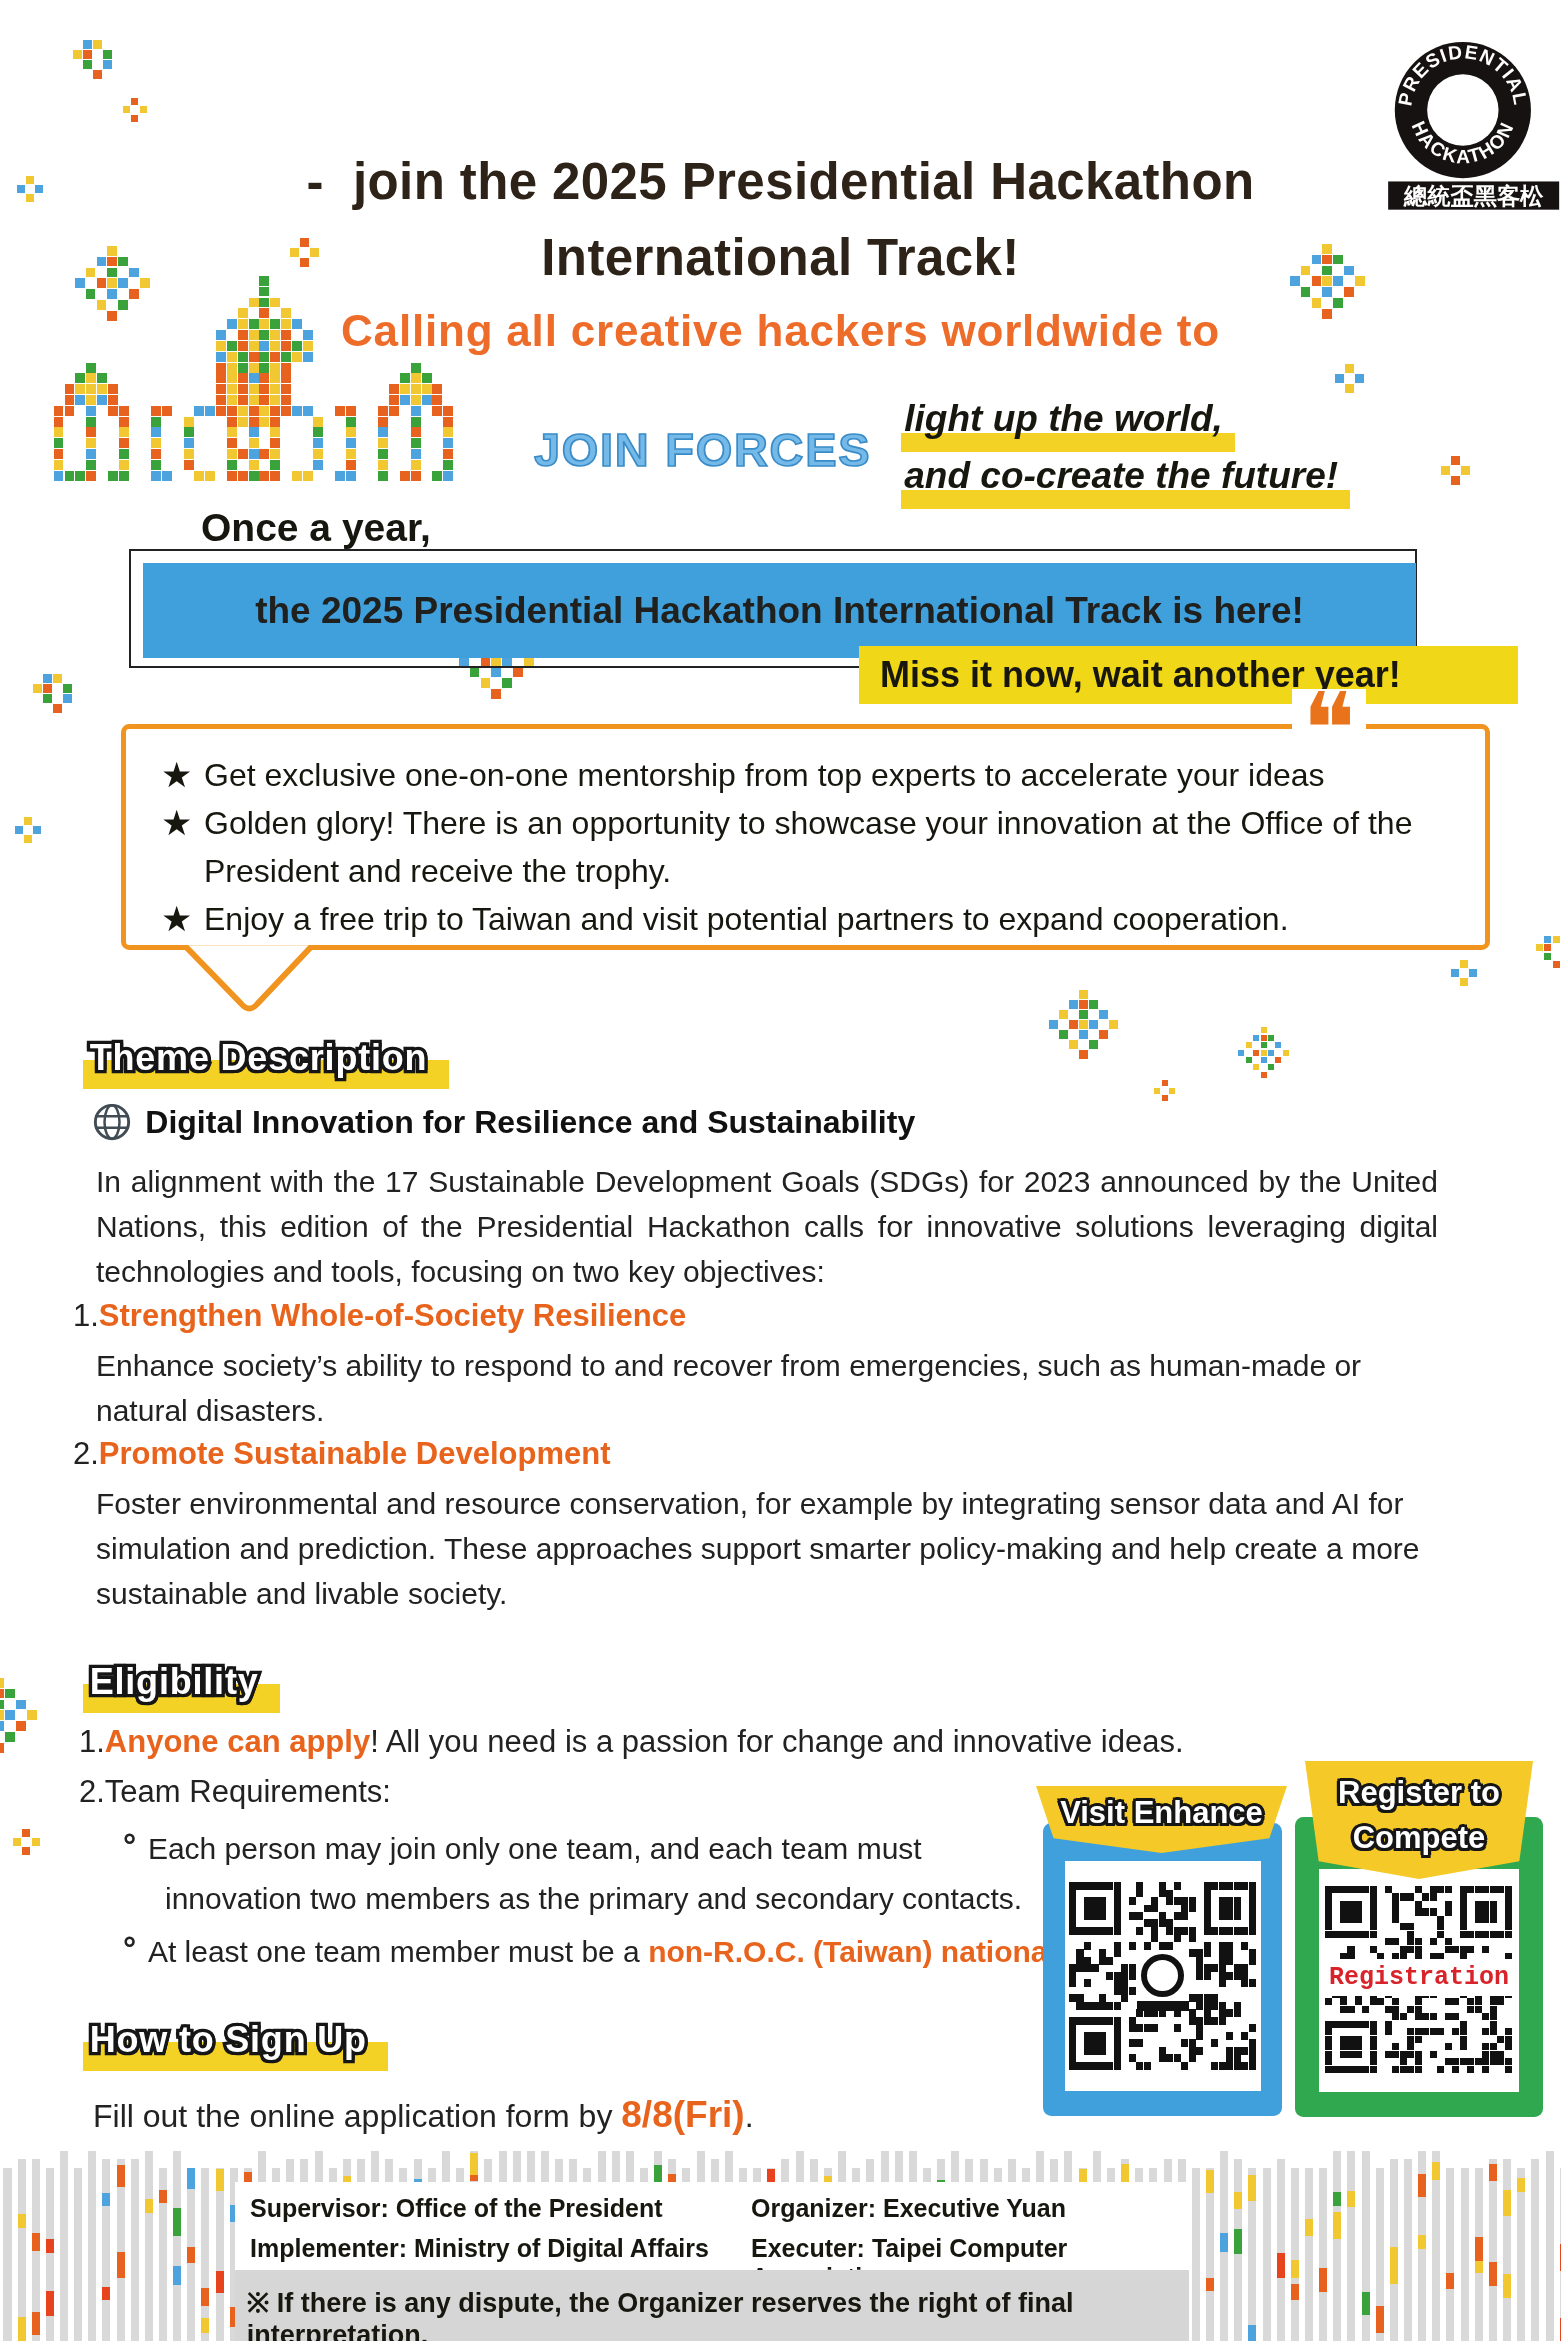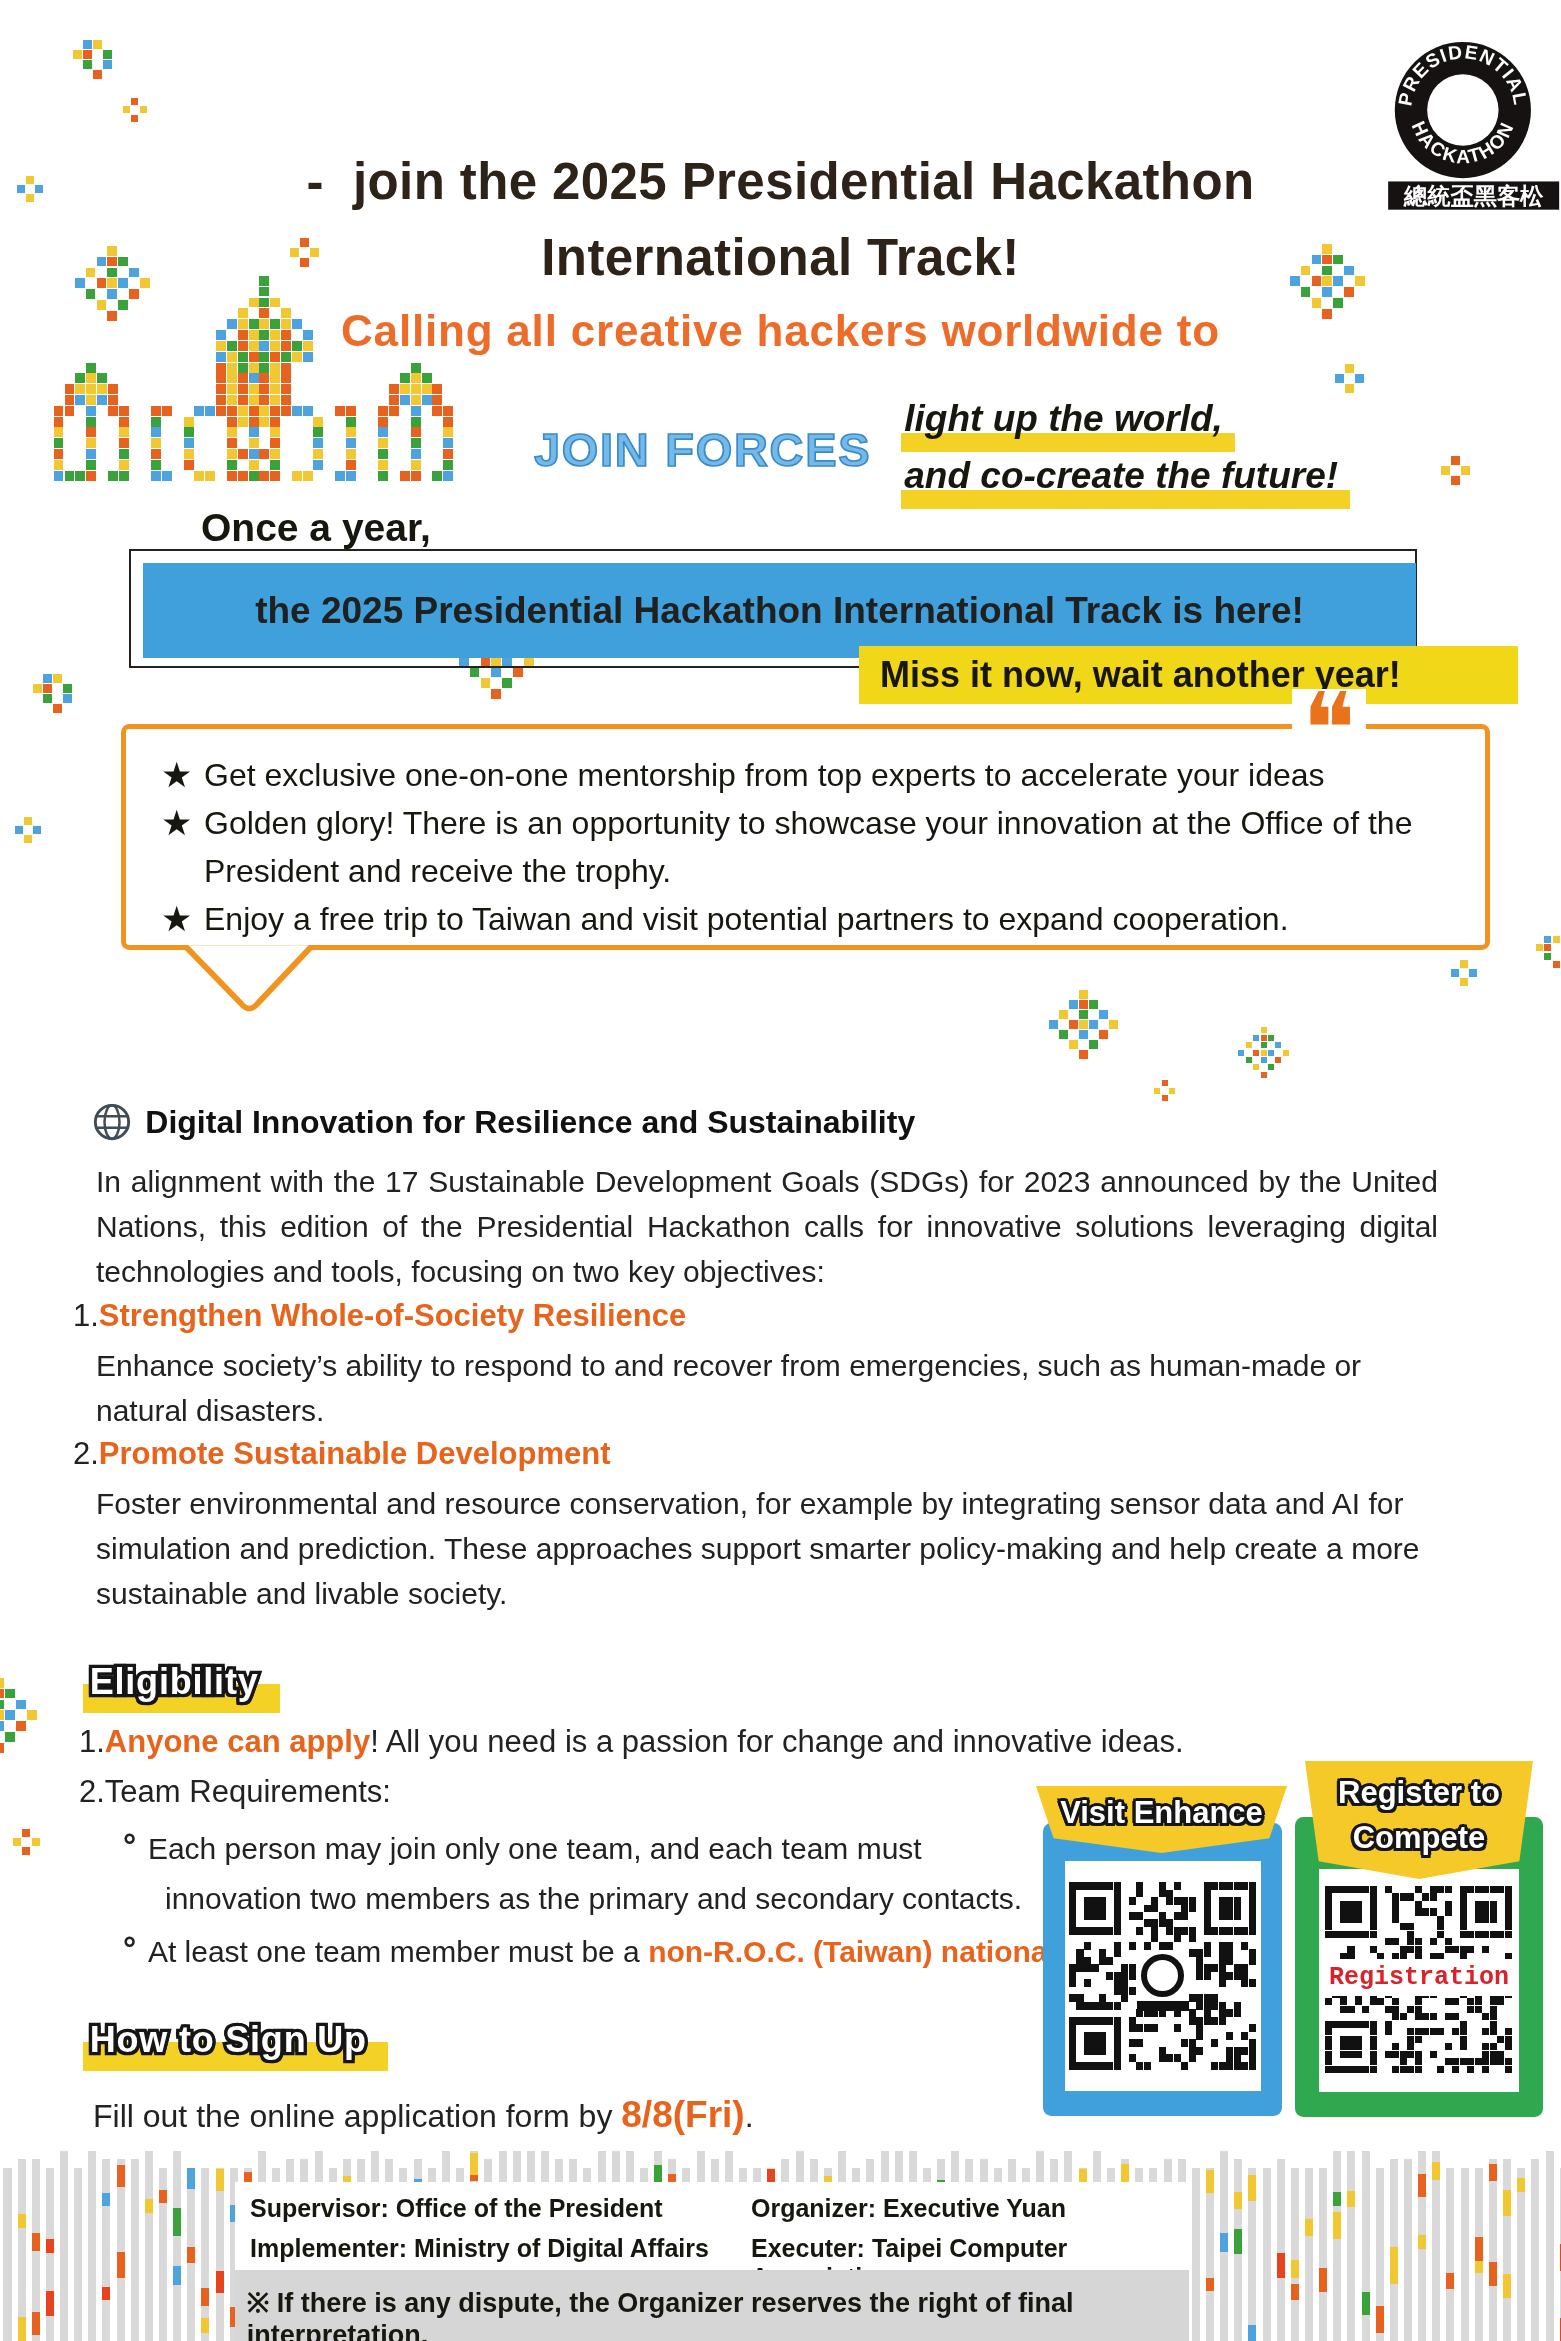--- a/index.html
+++ b/index.html
@@ -541,20 +541,23 @@
     <div class="benefit">
       <span class="star">★</span>
       <div>Enjoy a free trip to Taiwan and visit potential partners to expand cooperation.</div>
     </div>
   </div>
   <div class="pos quote-mark" style="left:1292px;top:689px">❝</div>
   <svg class="pos" style="left:181px;top:945px;z-index:2" width="150" height="77" viewBox="0 0 180 92">
     <path d="M4,0 L72,70 Q82,82 92,70 L158,0" fill="#ffffff" stroke="#f0941f" stroke-width="7" stroke-linecap="round"></path>
   </svg>
 
+  <div class="pos sec-heading" style="left:83px;top:1035px">
+    <span class="outlined">Theme Description</span>
+  </div>
   <div class="pos topic-line" style="left:92px;top:1102px">
     <svg width="40" height="40" viewBox="0 0 48 48">
       <circle cx="24" cy="24" r="20" fill="none" stroke="#414c55" stroke-width="3.5"></circle>
       <ellipse cx="24" cy="24" rx="9" ry="20" fill="none" stroke="#414c55" stroke-width="3"></ellipse>
       <line x1="4" y1="17" x2="44" y2="17" stroke="#414c55" stroke-width="3"></line>
       <line x1="4" y1="31" x2="44" y2="31" stroke="#414c55" stroke-width="3"></line>
     </svg>
     <span>Digital Innovation for Resilience and Sustainability</span>
   </div>
   <div class="pos body-par" style="left:96px;top:1159px;width:1342px">In alignment with the 17 Sustainable Development Goals (SDGs) for 2023 announced by the United Nations, this edition of the Presidential Hackathon calls for innovative solutions leveraging digital technologies and tools, focusing on two key objectives:</div>

